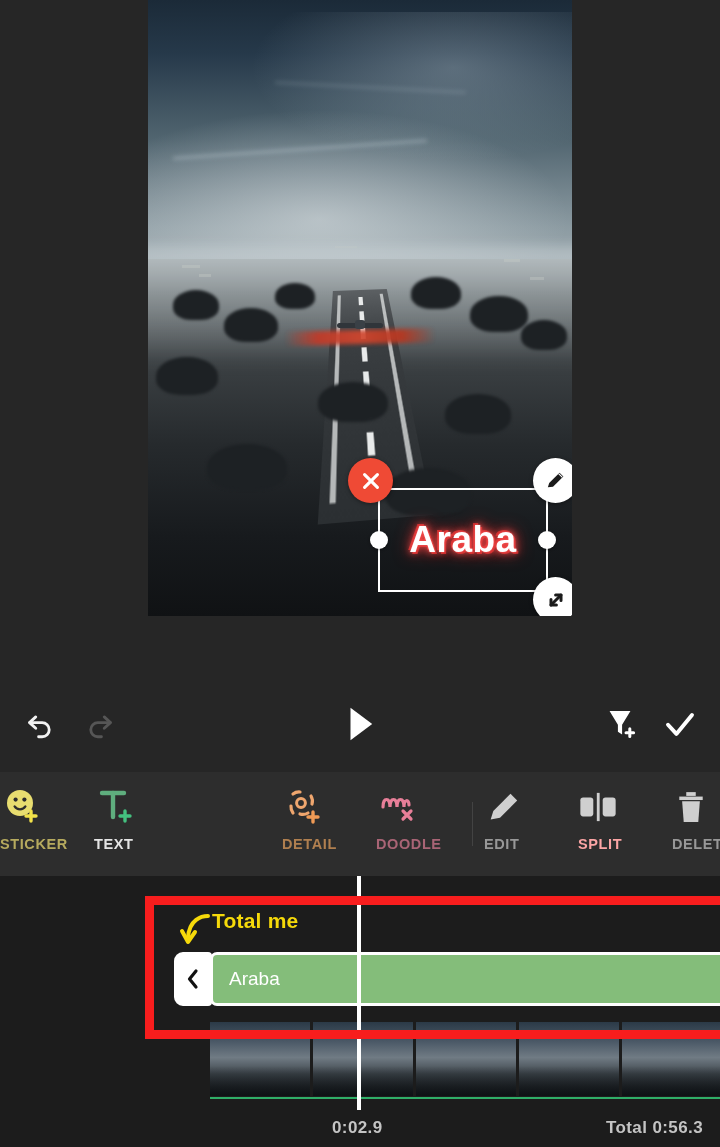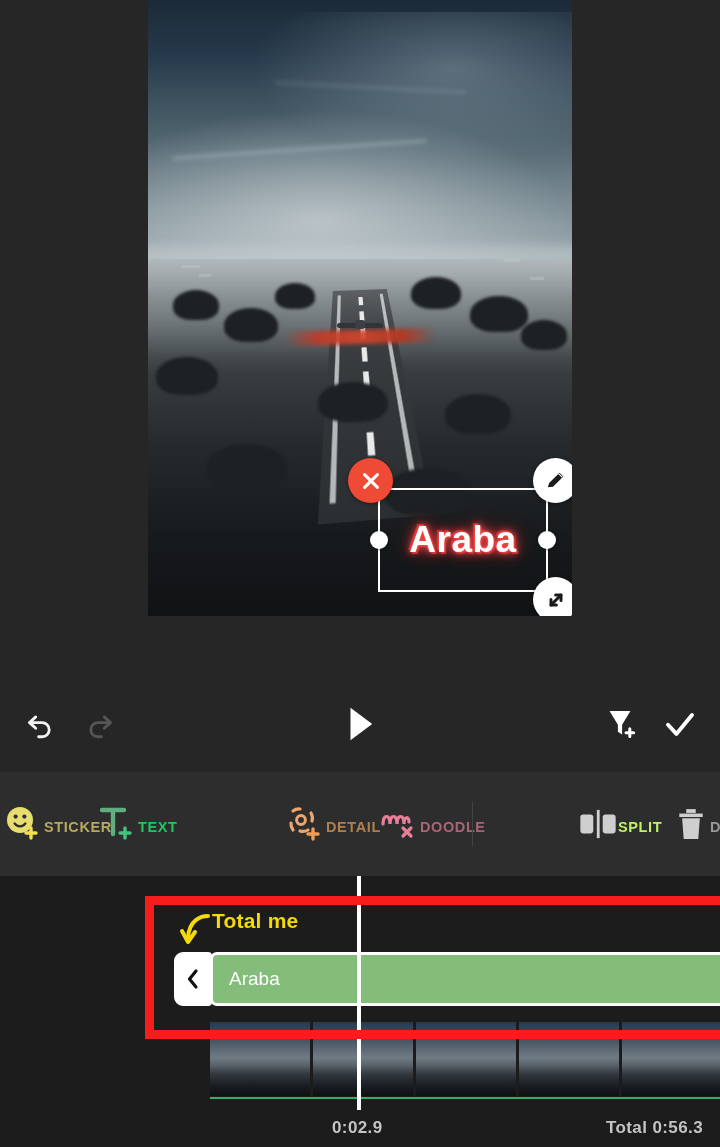--- a/index.html
+++ b/index.html
@@ -69,21 +69,21 @@
         display:flex; align-items:center; justify-content:center; }
   .ab-undo{ left:18px; width:44px; height:44px; }
   .ab-redo{ left:78px; width:44px; height:44px; }
   .ab-play{ left:50%; margin-left:-22px; width:44px; height:44px; }
   .ab-marker{ right:78px; width:44px; height:44px; }
   .ab-done{ right:18px; width:44px; height:44px; }
 
   
   .tool-strip{ position:absolute; left:0; top:772px; width:720px; height:104px; background:#2d2d2d; overflow:hidden; }
   .tool{ position:absolute; top:12px; width:94px; height:80px;
-        display:flex; flex-direction:row; align-items:center; justify-content:flex-start; }
+        display:flex; flex-direction:column; align-items:flex-start; justify-content:flex-start; }
   .tool .ticon{ height:46px; display:flex; align-items:center; justify-content:center; }
   .tool .tlabel{ margin-top:6px; font-size:14.5px; font-weight:bold; letter-spacing:.6px; }
   .tool-divider{ position:absolute; top:30px; width:1px; height:44px; background:#434343; }
 
   
   .timeline{ position:absolute; left:0; top:876px; width:720px; height:271px; background:#1c1c1c; }
   .track-text{ position:absolute; left:210px; top:952px; height:54px; width:620px;
         background:#84bd7a; border:3px solid #ffffff; border-radius:7px;
         display:flex; align-items:center; }
   .track-text .clip-label{ margin-left:16px; font-size:19px; color:#ffffff; }
@@ -235,21 +235,21 @@
   </div>
 
   <div class="tool" style="left:94px">
     <div class="ticon">
       <svg width="44" height="44" viewBox="0 0 44 44">
         <path d="M8 8 H30" stroke="#5fae7e" stroke-width="4.4" stroke-linecap="round"></path>
         <path d="M19 8 V32" stroke="#5fae7e" stroke-width="4.4" stroke-linecap="round"></path>
         <path d="M31 26 V36 M26 31 H36" stroke="#44c07f" stroke-width="3.4" stroke-linecap="round"></path>
       </svg>
     </div>
-    <div class="tlabel" style="color:#22c55e">TEXT</div>
+    <div class="tlabel" style="color:#e5e5e5">TEXT</div>
   </div>
 
 
   <div class="tool" style="left:282px">
     <div class="ticon">
       <svg width="44" height="44" viewBox="0 0 44 44">
         <circle cx="19" cy="18" r="4.4" stroke="#efa66e" stroke-width="3" fill="none"></circle>
         <path d="M11 9 a10 10 0 0 1 7-2" stroke="#efa66e" stroke-width="3.2" fill="none" stroke-linecap="round"></path>
         <path d="M29 11 a10 10 0 0 1 1 8" stroke="#efa66e" stroke-width="3.2" fill="none" stroke-linecap="round"></path>
         <path d="M26 28 a10 10 0 0 1-8 1" stroke="#efa66e" stroke-width="3.2" fill="none" stroke-linecap="round"></path>
@@ -265,30 +265,38 @@
       <svg width="44" height="44" viewBox="0 0 44 44">
         <path d="M7 22 C7 12, 14 12, 14 22 C14 12, 21 12, 21 22 C21 12, 28 12, 28 22 C28 14, 33 14, 33 20" stroke="#e87f99" stroke-width="3.2" fill="none" stroke-linecap="round"></path>
         <path d="M27 26 L35 34 M35 26 L27 34" stroke="#e87f99" stroke-width="3.2" stroke-linecap="round"></path>
       </svg>
     </div>
     <div class="tlabel" style="color:#a96475">DOODLE</div>
   </div>
 
   <div class="tool-divider" style="left:472px"></div>
 
+  <div class="tool" style="left:484px">
+    <div class="ticon">
+      <svg width="40" height="40" viewBox="0 0 24 24">
+        <path d="M4 19.5 L5.6 14.4 L15.9 4.1 L19.9 8.1 L9.6 18.4 Z" fill="#cfcfcf"></path>
+      </svg>
+    </div>
+    <div class="tlabel" style="color:#989898">EDIT</div>
+  </div>
 
   <div class="tool" style="left:578px">
     <div class="ticon">
       <svg width="40" height="34" viewBox="0 0 34 26">
         <rect x="2" y="5" width="11" height="16" rx="2.4" fill="#cfcfcf"></rect>
         <rect x="21" y="5" width="11" height="16" rx="2.4" fill="#cfcfcf"></rect>
         <rect x="16" y="1" width="2.4" height="24" fill="#cfcfcf"></rect>
       </svg>
     </div>
-    <div class="tlabel" style="color:#bef264">SPLIT</div>
+    <div class="tlabel" style="color:#fca5a5">SPLIT</div>
   </div>
 
   <div class="tool" style="left:672px">
     <div class="ticon">
       <svg width="38" height="38" viewBox="0 0 24 24">
         <path d="M9 2.6 H15 V5 H9 Z" fill="#cfcfcf"></path>
         <path d="M4.6 5.4 H19.4 V7.6 H4.6 Z" fill="#cfcfcf"></path>
         <path d="M6.4 8.4 H17.6 L16.6 21.4 H7.4 Z" fill="#cfcfcf"></path>
       </svg>
     </div>

